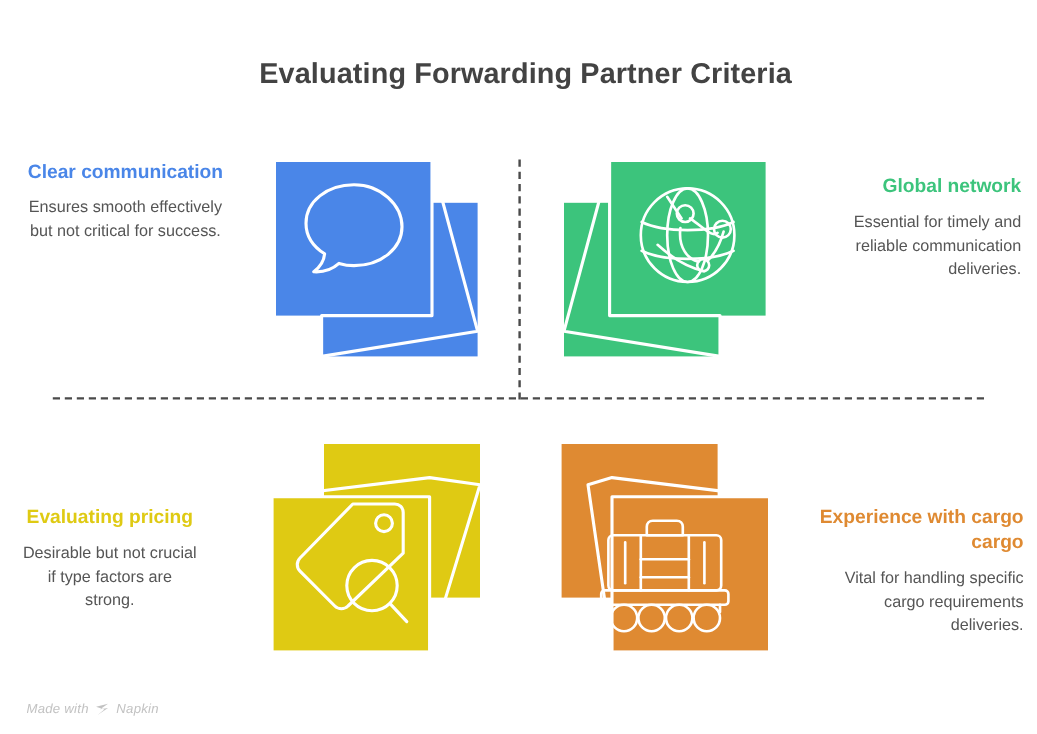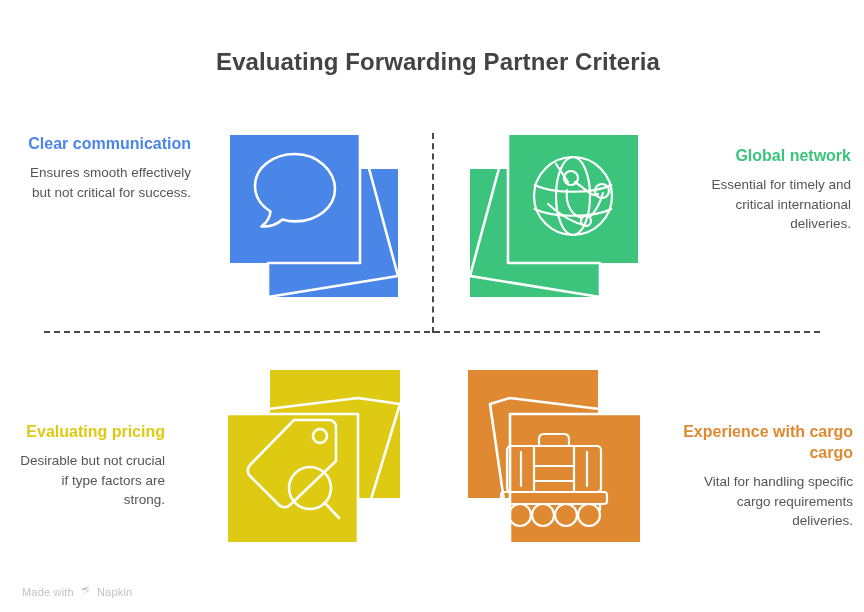--- a/index.html
+++ b/index.html
@@ -55,21 +55,21 @@
     font-size: 16px;
     font-weight: bold;
     line-height: 21px;
   }
   .tblock .t-body {
     font-size: 13.5px;
     line-height: 19.5px;
     color: #555555;
     margin-top: 9px;
   }
-  .ta-right { text-align: right; }
+  .ta-right { text-align: center; }
   .ta-left  { text-align: right; }
 
   #txt-clear       { left: 18px;  top: 133px; width: 173px; }
   #txt-global      { left: 673px; top: 145px; width: 178px; }
   #txt-pricing     { left: 18px;  top: 421px; width: 147px; }
   #txt-experience  { left: 673px; top: 421px; width: 180px; }
 
   
   .icon-group { position: absolute; }
   .sq { position: absolute; }
@@ -98,25 +98,26 @@
   #grp-orange { left: 468px; top: 370px; width: 172px; height: 172px; }
   #grp-orange .back  { left: 0;    top: 0;    width: 130px; height: 128px; }
   #grp-orange .front { left: 42px; top: 44px; width: 130px; height: 128px; }
 
   
   .watermark {
     position: absolute;
     left: 22px;
     bottom: 14px;
     display: flex;
-    align-items: flex-end;
+    align-items: flex-start;
     gap: 5px;
     font-size: 11px;
     color: #c2c2c2;
     letter-spacing: 0.2px;
+    font-style: italic;
   }
   .watermark svg { display: block; }
 </style>
 </head>
 <body>
 
 <div id="canvas">
 
   <div class="page-title">Evaluating Forwarding Partner Criteria</div>
 
@@ -141,21 +142,21 @@
                C 40 87, 36 92, 31.5 95.5
                C 39.5 96, 47.5 93, 52.5 88.5
                C 56.5 89.7, 60.6 90.4, 65 90.4
                C 87.5 90.4, 105 76, 105 58
                C 105 40, 87.5 23, 65 23 Z" transform="translate(0,-4)"></path>
     </svg>
   </div>
 
   <div class="tblock ta-left" id="txt-global">
     <div class="t-head" style="color:#3cc47c">Global network</div>
-    <div class="t-body">Essential for timely and critical international deliveries.</div>
+    <div class="t-body">Essential for timely and reliable communication deliveries.</div>
   </div>
 
   <div class="icon-group" id="grp-green">
     <div class="sq back" style="background:#3cc47c"></div>
     <div class="sq front" style="background:#3cc47c"></div>
     <svg width="168" height="162" viewBox="0 0 168 162">
       <path class="stroke" d="M38 0 L0 141 L130 162 L130 128 L38 128 Z"></path>
     </svg>
     <svg width="168" height="128" viewBox="0 0 168 128">
       <g transform="translate(103,61)">

